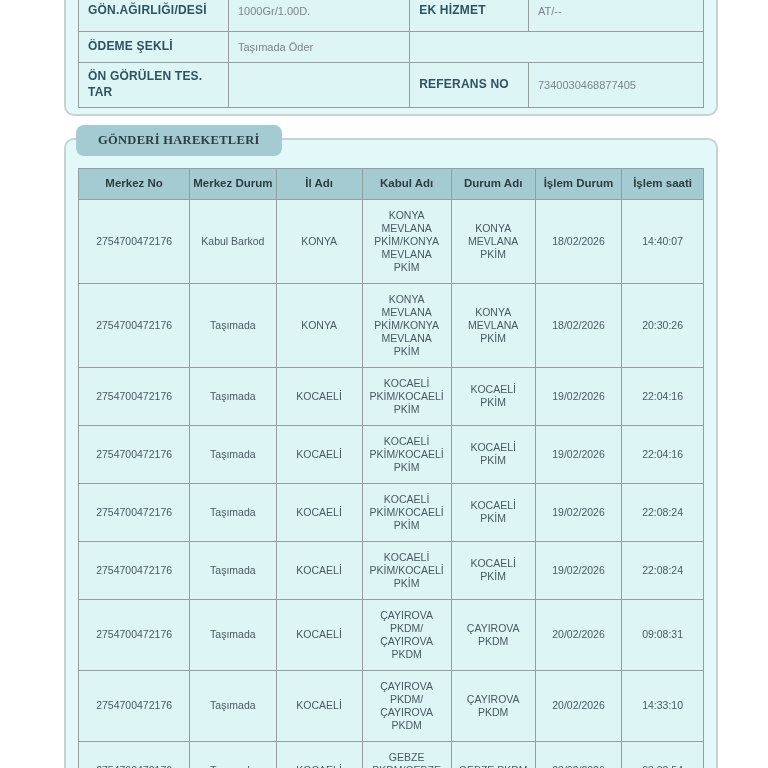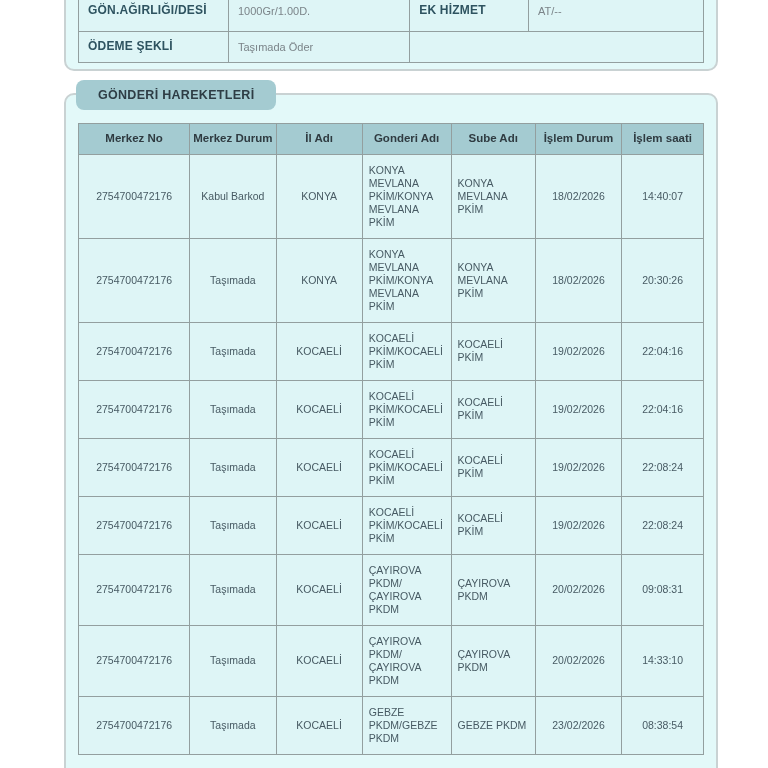--- a/index.html
+++ b/index.html
@@ -62,20 +62,21 @@
     top: -15px;
     left: 10px;
     background: var(--accent, #a4cbd1);
     color: #2e3d45;
     font-weight: bold;
     font-size: 12.5px;
     letter-spacing: .3px;
     padding: 8px 22px;
     border-radius: 8px;
     white-space: nowrap;
+    font-family: Liberation Serif, serif;
   }
   .mov-table {
     margin-top: 16px;
     width: 100%;
     border-collapse: collapse;
     table-layout: fixed;
   }
   .mov-table th {
     background: var(--accent, #a4cbd1);
     color: #2f3b41;
@@ -92,21 +93,21 @@
     color: var(--text, #475a63);
     font-size: 10.5px;
     line-height: 13px;
     padding: 9px 6px;
     border: 1px solid var(--grid, #939f9f);
     text-align: center;
     vertical-align: middle;
     overflow-wrap: break-word;
   }
   .mov-table td:nth-child(4),
-  .mov-table td:nth-child(5) { text-align: left; }
+  .mov-table td:nth-child(5) { text-align: center; }
   col.c-barkod { width: 17.8%; }
   col.c-durum  { width: 13.8%; }
   col.c-il     { width: 13.8%; }
   col.c-merkez { width: 14.2%; }
   col.c-sube   { width: 13.5%; }
   col.c-tarih  { width: 13.8%; }
   col.c-saat   { width: 13.1%; }
 </style>
 </head>
 <body>
@@ -125,20 +126,26 @@
           <tr>
         <td class="info-label">GÖN.AĞIRLIĞI/DESİ</td>
         <td class="info-value">1000Gr/1.00D.</td>
         <td class="info-label">EK HİZMET</td>
         <td class="info-value">AT/--</td>
       </tr>
       <tr>
         <td class="info-label">ÖDEME ŞEKLİ</td>
         <td class="info-value">Taşımada Öder</td>
         <td class="info-value" colspan="2"></td>
+      </tr>
+      <tr>
+        <td class="info-label">ÖN GÖRÜLEN TES. TAR</td>
+        <td class="info-value"></td>
+        <td class="info-label">REFERANS NO</td>
+        <td class="info-value">7340030468877405</td>
       </tr>
     </tbody>
       </table>
   </div>
 
   <div class="panel panel-movements">
     <div class="badge">GÖNDERİ HAREKETLERİ</div>
 
     <table class="mov-table">
       <colgroup>
@@ -148,22 +155,22 @@
           <col class="c-merkez">
         <col class="c-sube">
           <col class="c-tarih">
           <col class="c-saat">
       </colgroup>
       <thead>
         <tr>
           <th>Merkez No</th>
           <th>Merkez Durum</th>
           <th>İl Adı</th>
-          <th>Gonderi Adı</th>
-          <th>Sube Adı</th>
+          <th>Kabul Adı</th>
+          <th>Durum Adı</th>
           <th>İşlem Durum</th>
           <th>İşlem saati</th>
         </tr>
       </thead>
       <tbody>
           <tr>
             <td>2754700472176</td>
             <td>Kabul Barkod</td>
             <td>KONYA</td>
             <td>KONYA MEVLANA PKİM/KONYA MEVLANA PKİM</td>

